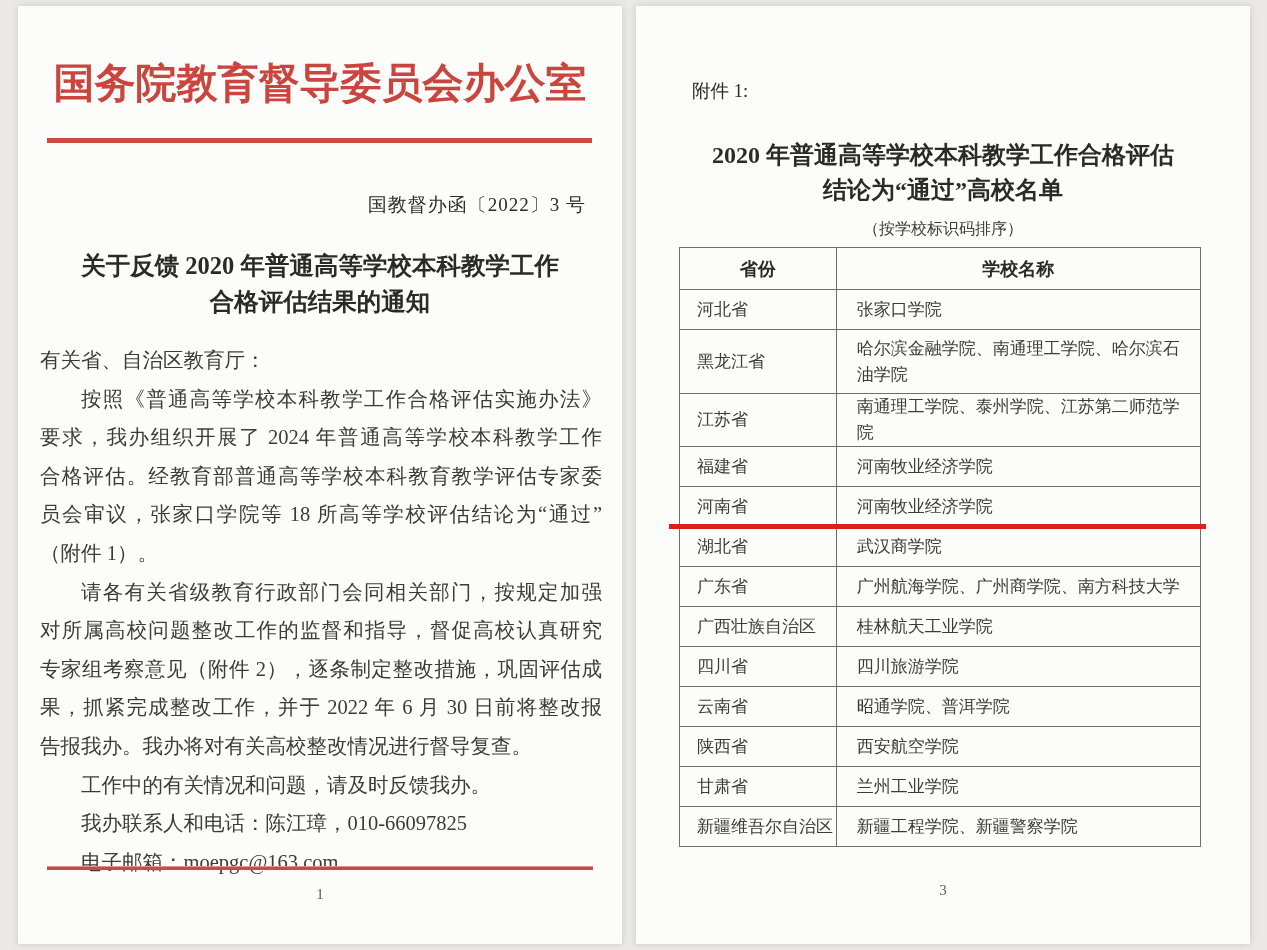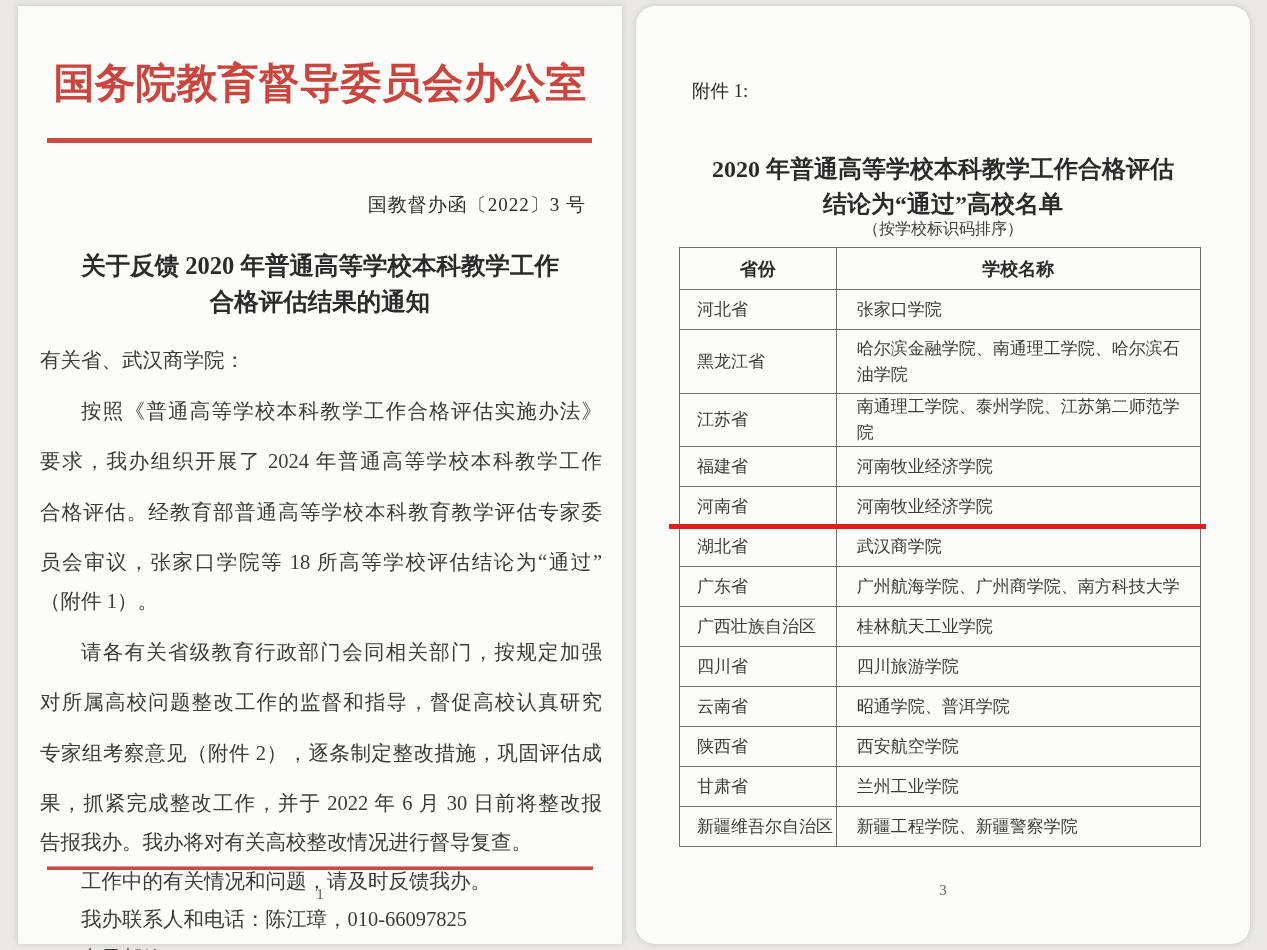--- a/index.html
+++ b/index.html
@@ -23,21 +23,21 @@
     overflow:hidden;
   }
   .page{
     position:absolute;
     top:6px;
     height:938px;
     background:var(--page-bg);
     box-shadow:0 0 7px rgba(0,0,0,.14);
   }
   #left-page{left:18px;width:604px;}
-  #right-page{left:636px;width:614px;border-radius:19px;}
+  #right-page{left:636px;width:614px;}
 
   
   .masthead{
     position:absolute;top:50px;left:0;right:0;
     text-align:center;
     font-size:41px;font-weight:bold;
     color:var(--masthead-red);
     letter-spacing:0px;
     white-space:nowrap;
   }
@@ -57,40 +57,40 @@
     font-size:24.5px;font-weight:bold;color:var(--ink-dark);
     line-height:36px;
   }
   .letter-body{
     position:absolute;top:335px;left:22px;width:562px;
     font-size:20.5px;line-height:38.6px;
     color:var(--ink);
   }
   .body-line{width:100%;}
   .body-line.indent{text-indent:2em;}
-  .body-line.fill{text-align:justify;text-align-last:justify;margin-top:12px;}
+  .body-line.fill{text-align:justify;text-align-last:justify;}
   .foot-rule{
     position:absolute;top:860px;left:29px;right:29px;height:3px;
     border-top:1.5px solid var(--rule-red-light);
     border-bottom:3.5px solid var(--rule-red);
   }
   .page-number{
     position:absolute;left:0;right:0;text-align:center;
     font-size:15px;color:#5d5d5d;
   }
   #left-page .page-number{top:880px;}
   #right-page .page-number{top:876px;}
 
   
   .attachment-label{
     position:absolute;top:72px;left:56px;
     font-size:18.5px;color:var(--ink-dark);
   }
   .annex-title{
-    position:absolute;top:146px;left:0;right:0;
+    position:absolute;top:132px;left:0;right:0;
     text-align:center;
     font-size:24px;font-weight:bold;color:var(--ink-dark);
     line-height:35px;
   }
   .sort-note{
     position:absolute;top:213px;left:0;right:0;
     text-align:center;font-size:16px;color:var(--ink);
   }
   table.schools{
     position:absolute;top:241px;left:43px;
@@ -121,21 +121,21 @@
 
 <div class="page" id="left-page">
   <div class="masthead">国务院教育督导委员会办公室</div>
   <div class="head-rule"></div>
   <div class="doc-number">国教督办函〔2022〕3 号</div>
   <div class="notice-title">
     <div>关于反馈 2020 年普通高等学校本科教学工作</div>
     <div>合格评估结果的通知</div>
   </div>
   <div class="letter-body" id="left-body">
-      <div class="body-line">有关省、武汉商学院：</div>
+      <div class="body-line">有关省、自治区教育厅：</div>
       <div class="body-line indent fill">按照《普通高等学校本科教学工作合格评估实施办法》</div>
       <div class="body-line fill">要求，我办组织开展了 2024 年普通高等学校本科教学工作</div>
       <div class="body-line fill">合格评估。经教育部普通高等学校本科教育教学评估专家委</div>
       <div class="body-line fill">员会审议，张家口学院等 18 所高等学校评估结论为“通过”</div>
       <div class="body-line">（附件 1）。</div>
       <div class="body-line indent fill">请各有关省级教育行政部门会同相关部门，按规定加强</div>
       <div class="body-line fill">对所属高校问题整改工作的监督和指导，督促高校认真研究</div>
       <div class="body-line fill">专家组考察意见（附件 2），逐条制定整改措施，巩固评估成</div>
       <div class="body-line fill">果，抓紧完成整改工作，并于 2022 年 6 月 30 日前将整改报</div>
       <div class="body-line">告报我办。我办将对有关高校整改情况进行督导复查。</div>

